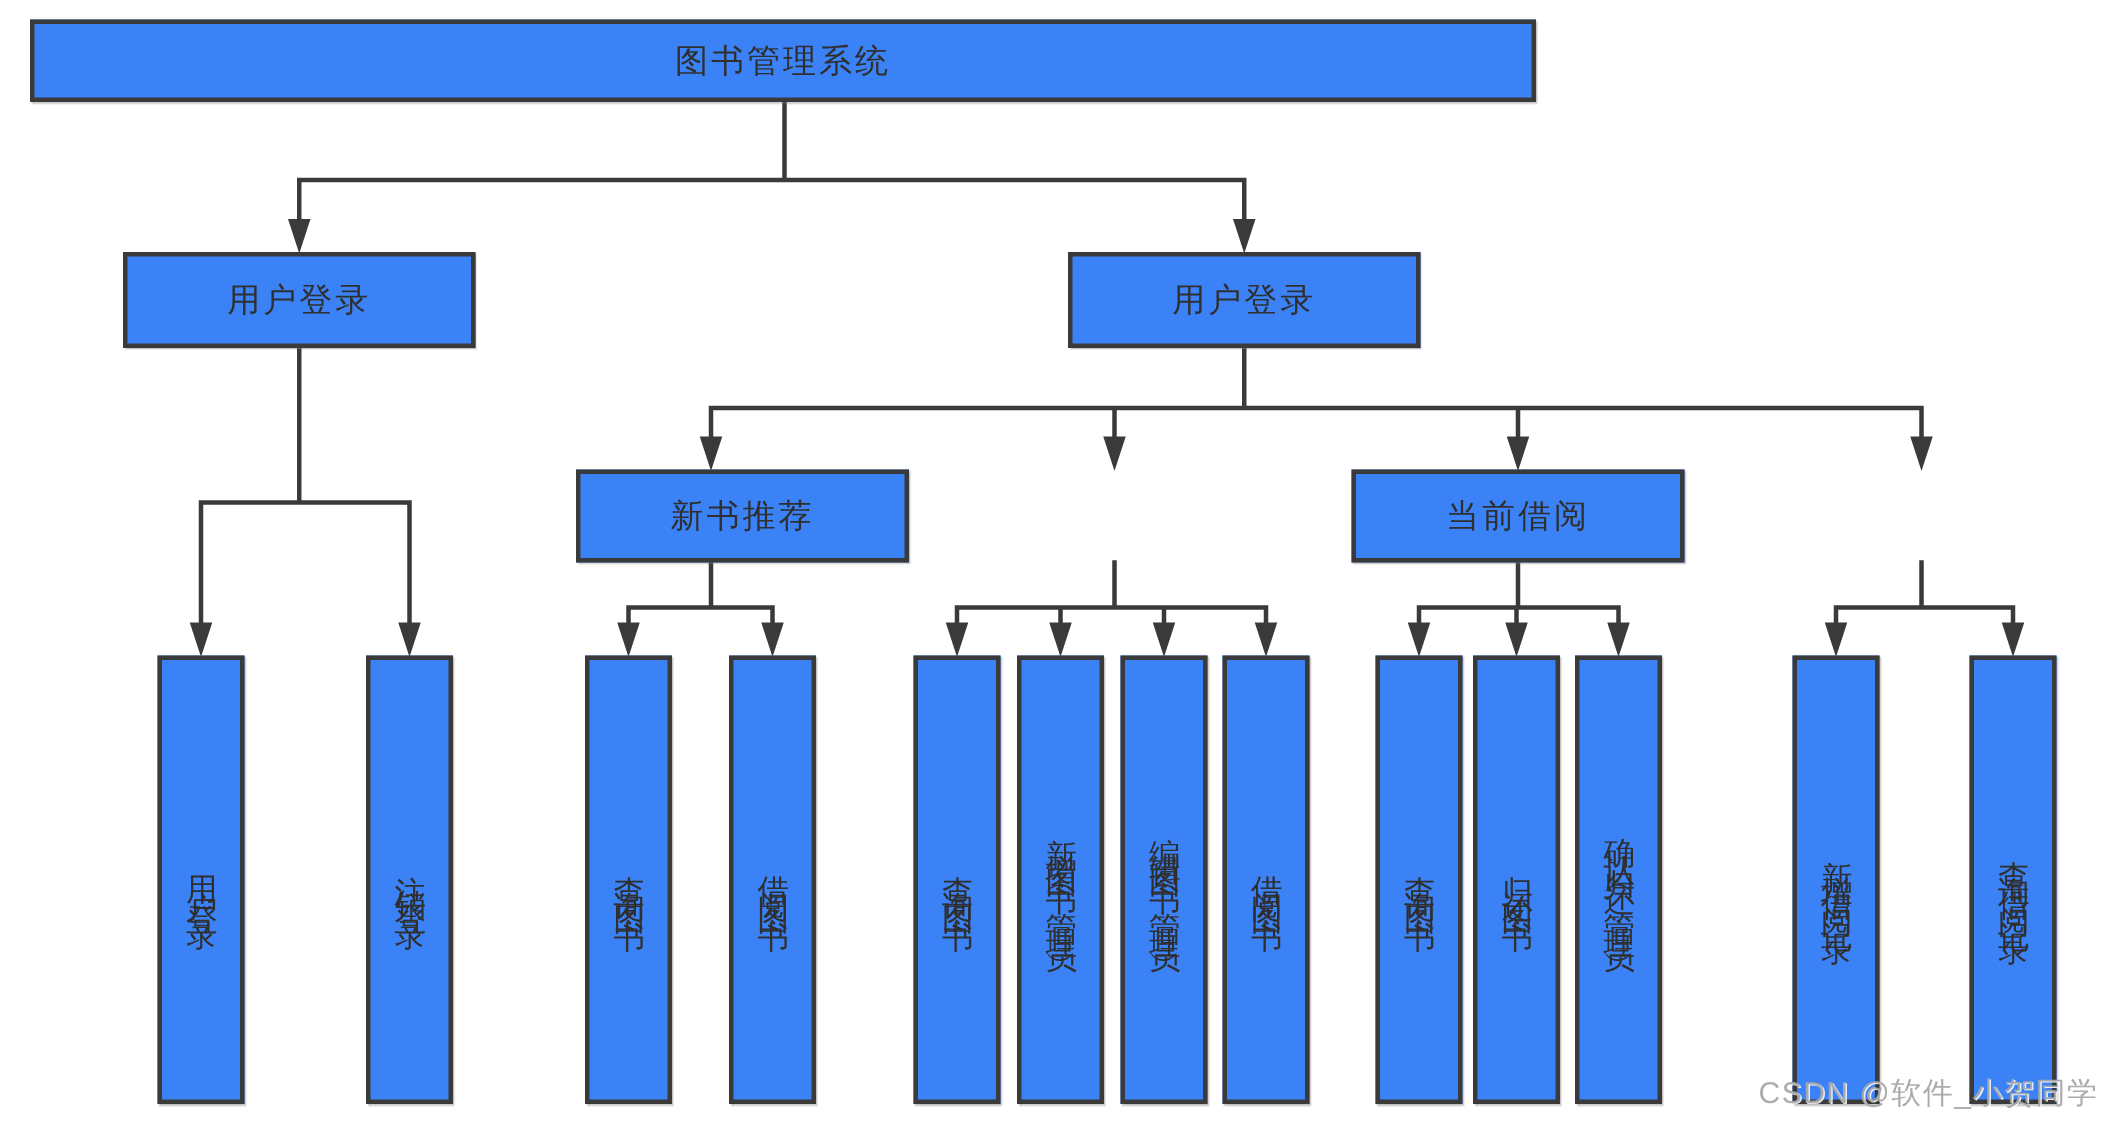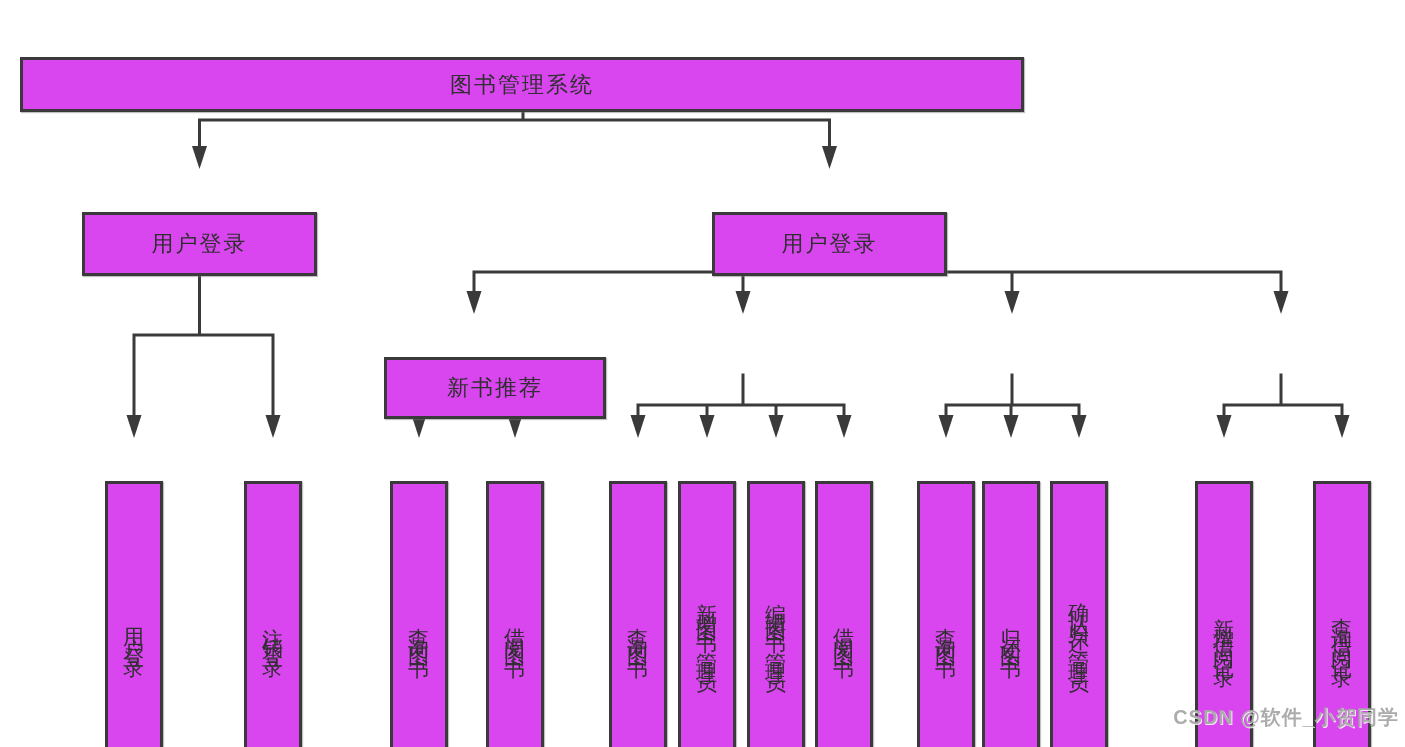--- a/index.html
+++ b/index.html
@@ -2,33 +2,33 @@
 <html><head>
 <meta charset="utf-8">
 <style>
   html,body{margin:0;padding:0;background:#ffffff;}
   .canvas{
     position:relative;width:1405px;height:747px;background:#ffffff;
     font-family:"Liberation Sans",sans-serif;overflow:hidden;
   }
   .connectors{position:absolute;left:0;top:0;width:1405px;height:747px;z-index:1;}
   .box{
-    position:absolute;box-sizing:border-box;background:#d946ef;
+    position:absolute;box-sizing:border-box;background:#3b82f6;
     border:3px solid #3a3a3a;display:flex;align-items:center;justify-content:center;
-    color:#2f2f2f;z-index:2;box-shadow:1px 1px 1px rgba(120,120,120,.45);margin-top:44px;
+    color:#2f2f2f;z-index:2;box-shadow:1px 1px 1px rgba(120,120,120,.45);
   }
   .hbox{font-size:22px;letter-spacing:2px;white-space:nowrap;}
   .vbox{
     writing-mode:vertical-rl;text-orientation:mixed;
     font-size:21px;letter-spacing:10px;line-height:1;
   }
   .watermark{
-    position:absolute;right:6px;bottom:16px;z-index:5;
+    position:absolute;right:6px;bottom:5px;z-index:5;
     font-size:20px;letter-spacing:1px;color:rgba(168,168,168,.95);
-    text-shadow:1px 1px 0 rgba(255,255,255,.85);white-space:nowrap;font-weight:bold;
+    text-shadow:1px 1px 0 rgba(255,255,255,.85);white-space:nowrap;
   }
 </style>
 </head>
 <body>
 
 <div class="canvas">
 
   <svg class="connectors" width="1405" height="747" viewBox="0 0 1405 747" xmlns="http://www.w3.org/2000/svg">
     <g stroke="#3a3a3a" stroke-width="3" fill="none" stroke-linecap="square">
 
@@ -68,20 +68,21 @@
       <polygon points="1334.5,415 1349.5,415 1342,438"></polygon>
     </g>
   </svg>
 
   <div class="box hbox" style="left:20px;top:13px;width:1004px;height:55px">图书管理系统</div>
 
   <div class="box hbox" style="left:82px;top:168px;width:235px;height:64px">用户登录</div>
   <div class="box hbox" style="left:712px;top:168px;width:235px;height:64px">用户登录</div>
 
   <div class="box hbox" style="left:384px;top:313px;width:222px;height:62px">新书推荐</div>
+  <div class="box hbox" style="left:901px;top:313px;width:222px;height:62px">当前借阅</div>
 
   <div class="box vbox" style="left:105px;top:437px;width:58px;height:299px">用户登录</div>
   <div class="box vbox" style="left:244px;top:437px;width:58px;height:299px">注销登录</div>
 
   <div class="box vbox" style="left:390px;top:437px;width:58px;height:299px">查询图书</div>
   <div class="box vbox" style="left:486px;top:437px;width:58px;height:299px">借阅图书</div>
 
   <div class="box vbox" style="left:609px;top:437px;width:58px;height:299px">查询图书</div>
   <div class="box vbox" style="left:678px;top:437px;width:58px;height:299px">新增图书（管理员）</div>
   <div class="box vbox" style="left:747px;top:437px;width:58px;height:299px">编辑图书（管理员）</div>

